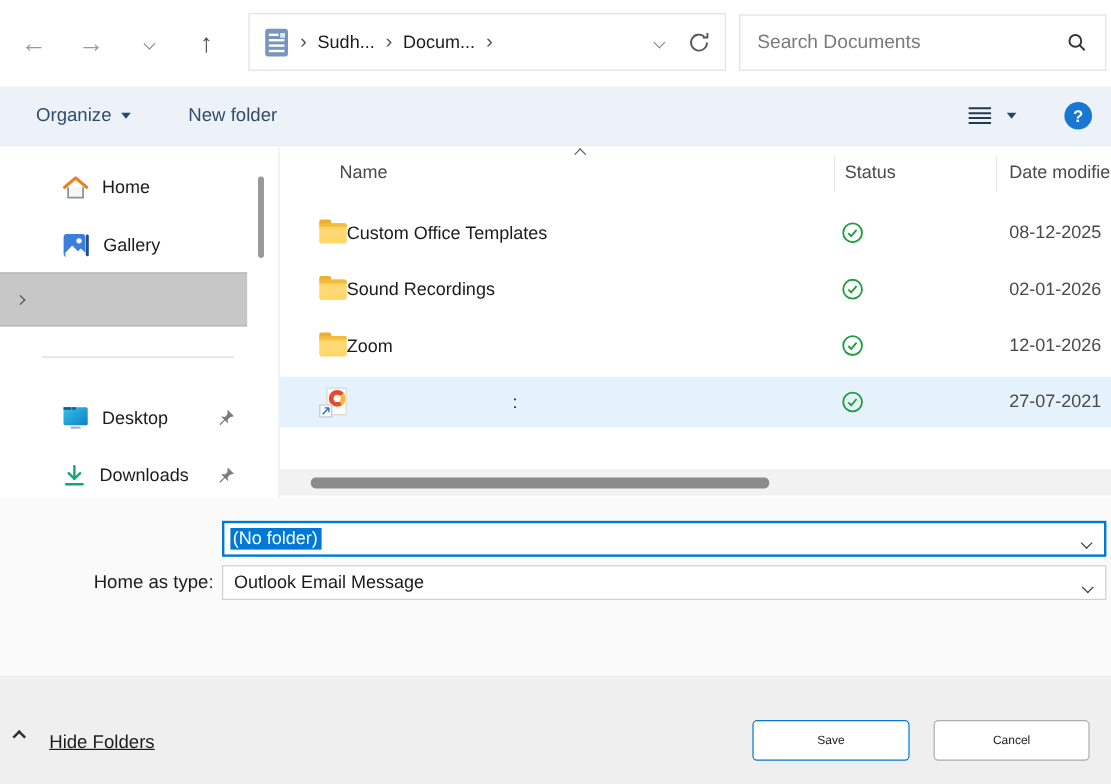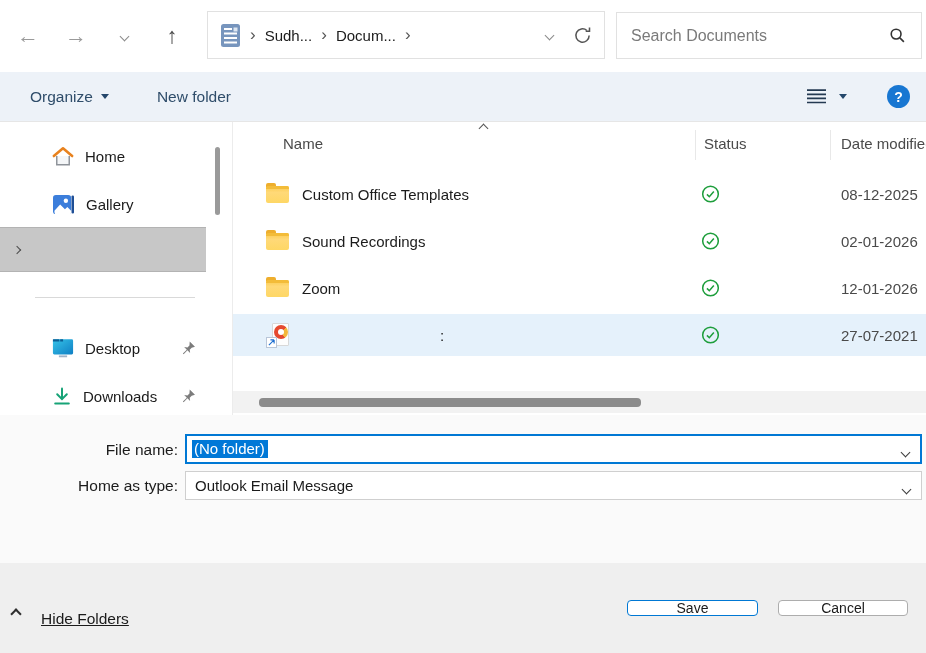--- a/index.html
+++ b/index.html
@@ -65,21 +65,21 @@
   
   .filearea{position:absolute;top:122px;left:232px;width:694px;height:293px;border-left:1px solid #ececec;
             background:#fff;overflow:hidden;}
   .fl-header{position:absolute;top:0;left:0;right:0;height:44px;color:#4a4a4a;}
   .fl-header .hname{position:absolute;left:50px;top:13px;}
   .fl-header .hstatus{position:absolute;left:471px;top:13px;}
   .fl-header .hdate{position:absolute;left:608px;top:13px;white-space:nowrap;}
   .sortcaret{position:absolute;left:247px;top:3px;width:7px;height:7px;
              border-left:1.2px solid #555;border-top:1.2px solid #555;transform:rotate(45deg);}
   .colsep{position:absolute;top:8px;width:1px;height:30px;background:#e8e8e8;}
-  .fl-row{position:absolute;left:0;right:0;height:42px;display:flex;align-items:center;padding-left:33px;gap:13px;}
+  .fl-row{position:absolute;left:0;right:0;height:42px;display:flex;align-items:center;padding-left:33px;}
   .fl-row.selected{background:var(--selected-row);}
   .fl-row .row-check{position:absolute;left:468px;top:50%;transform:translateY(-50%);display:flex;}
   .fl-row .row-date{position:absolute;left:608px;top:50%;transform:translateY(-50%);color:#4a4a4a;white-space:nowrap;}
   .r4label{margin-left:138px;}
 
   .folder{position:relative;width:23px;height:17px;border-radius:2px;
           background:linear-gradient(180deg,#fbc94c 0%,#ffd978 38%,#fed765 100%);}
   .folder::before{content:"";position:absolute;top:-3px;left:0;width:10px;height:4px;background:#eeae2d;border-radius:2px 2px 0 0;}
   .folder::after{content:"";position:absolute;top:0;left:0;right:0;height:3px;background:#f3bc39;border-radius:2px 2px 0 0;}
 
@@ -104,21 +104,21 @@
   .sel-text{background:var(--selection);color:#fff;padding:0 3px 1px 2px;white-space:nowrap;}
   .combo-chv{position:absolute;right:11px;top:50%;transform:translateY(-62%) rotate(45deg);}
   .input-savetype{position:absolute;left:185px;top:56px;width:737px;height:29px;border:1px solid #cfcfcf;
                   background:#fff;display:flex;align-items:center;padding:0 28px 0 9px;}
 
   
   .footer{position:absolute;top:563px;left:0;right:0;bottom:0;background:var(--footer-bg);}
   .hidefolders{position:absolute;left:12px;top:47px;display:flex;align-items:flex-start;gap:21px;
                background:none;border:none;font:inherit;font-size:15.5px;color:#1b1b1b;cursor:default;text-decoration:underline;}
   .hidefolders .chv{width:8px;height:8px;border-width:2px;border-color:#2f2f2f;}
-  .btn{position:absolute;top:37px;height:16px;background:#fff;border-radius:4px;font:inherit;font-size:14px;
+  .btn{position:absolute;top:37px;height:34px;background:#fff;border-radius:4px;font:inherit;font-size:10px;
        color:#1b1b1b;display:flex;align-items:center;justify-content:center;cursor:default;}
   .btn-save{left:627px;width:131px;border:1.5px solid var(--accent);}
   .btn-cancel{left:778px;width:130px;border:1px solid #adadad;}
 </style>
 </head>
 <body>
 
 <div class="app">
 
   <div class="navrow">
@@ -320,21 +320,20 @@
       </span>
       <span class="row-date">27-07-2021</span>
     </div>
 
     <div class="hscroll">
       <div class="hthumb"></div>
     </div>
   </div>
 
   <div class="fields">
-    <span class="field-label lbl-filename" style="top:26px;">File name:</span>
     <div class="input-filename" role="textbox">
       <span class="sel-text">(No folder)</span>
       <span class="chv down dark combo-chv"></span>
     </div>
     <span class="field-label lbl-savetype" style="top:62px;">Home as type:</span>
     <div class="input-savetype" role="combobox">
       <span>Outlook Email Message</span>
       <span class="chv down dark combo-chv"></span>
     </div>
   </div>

